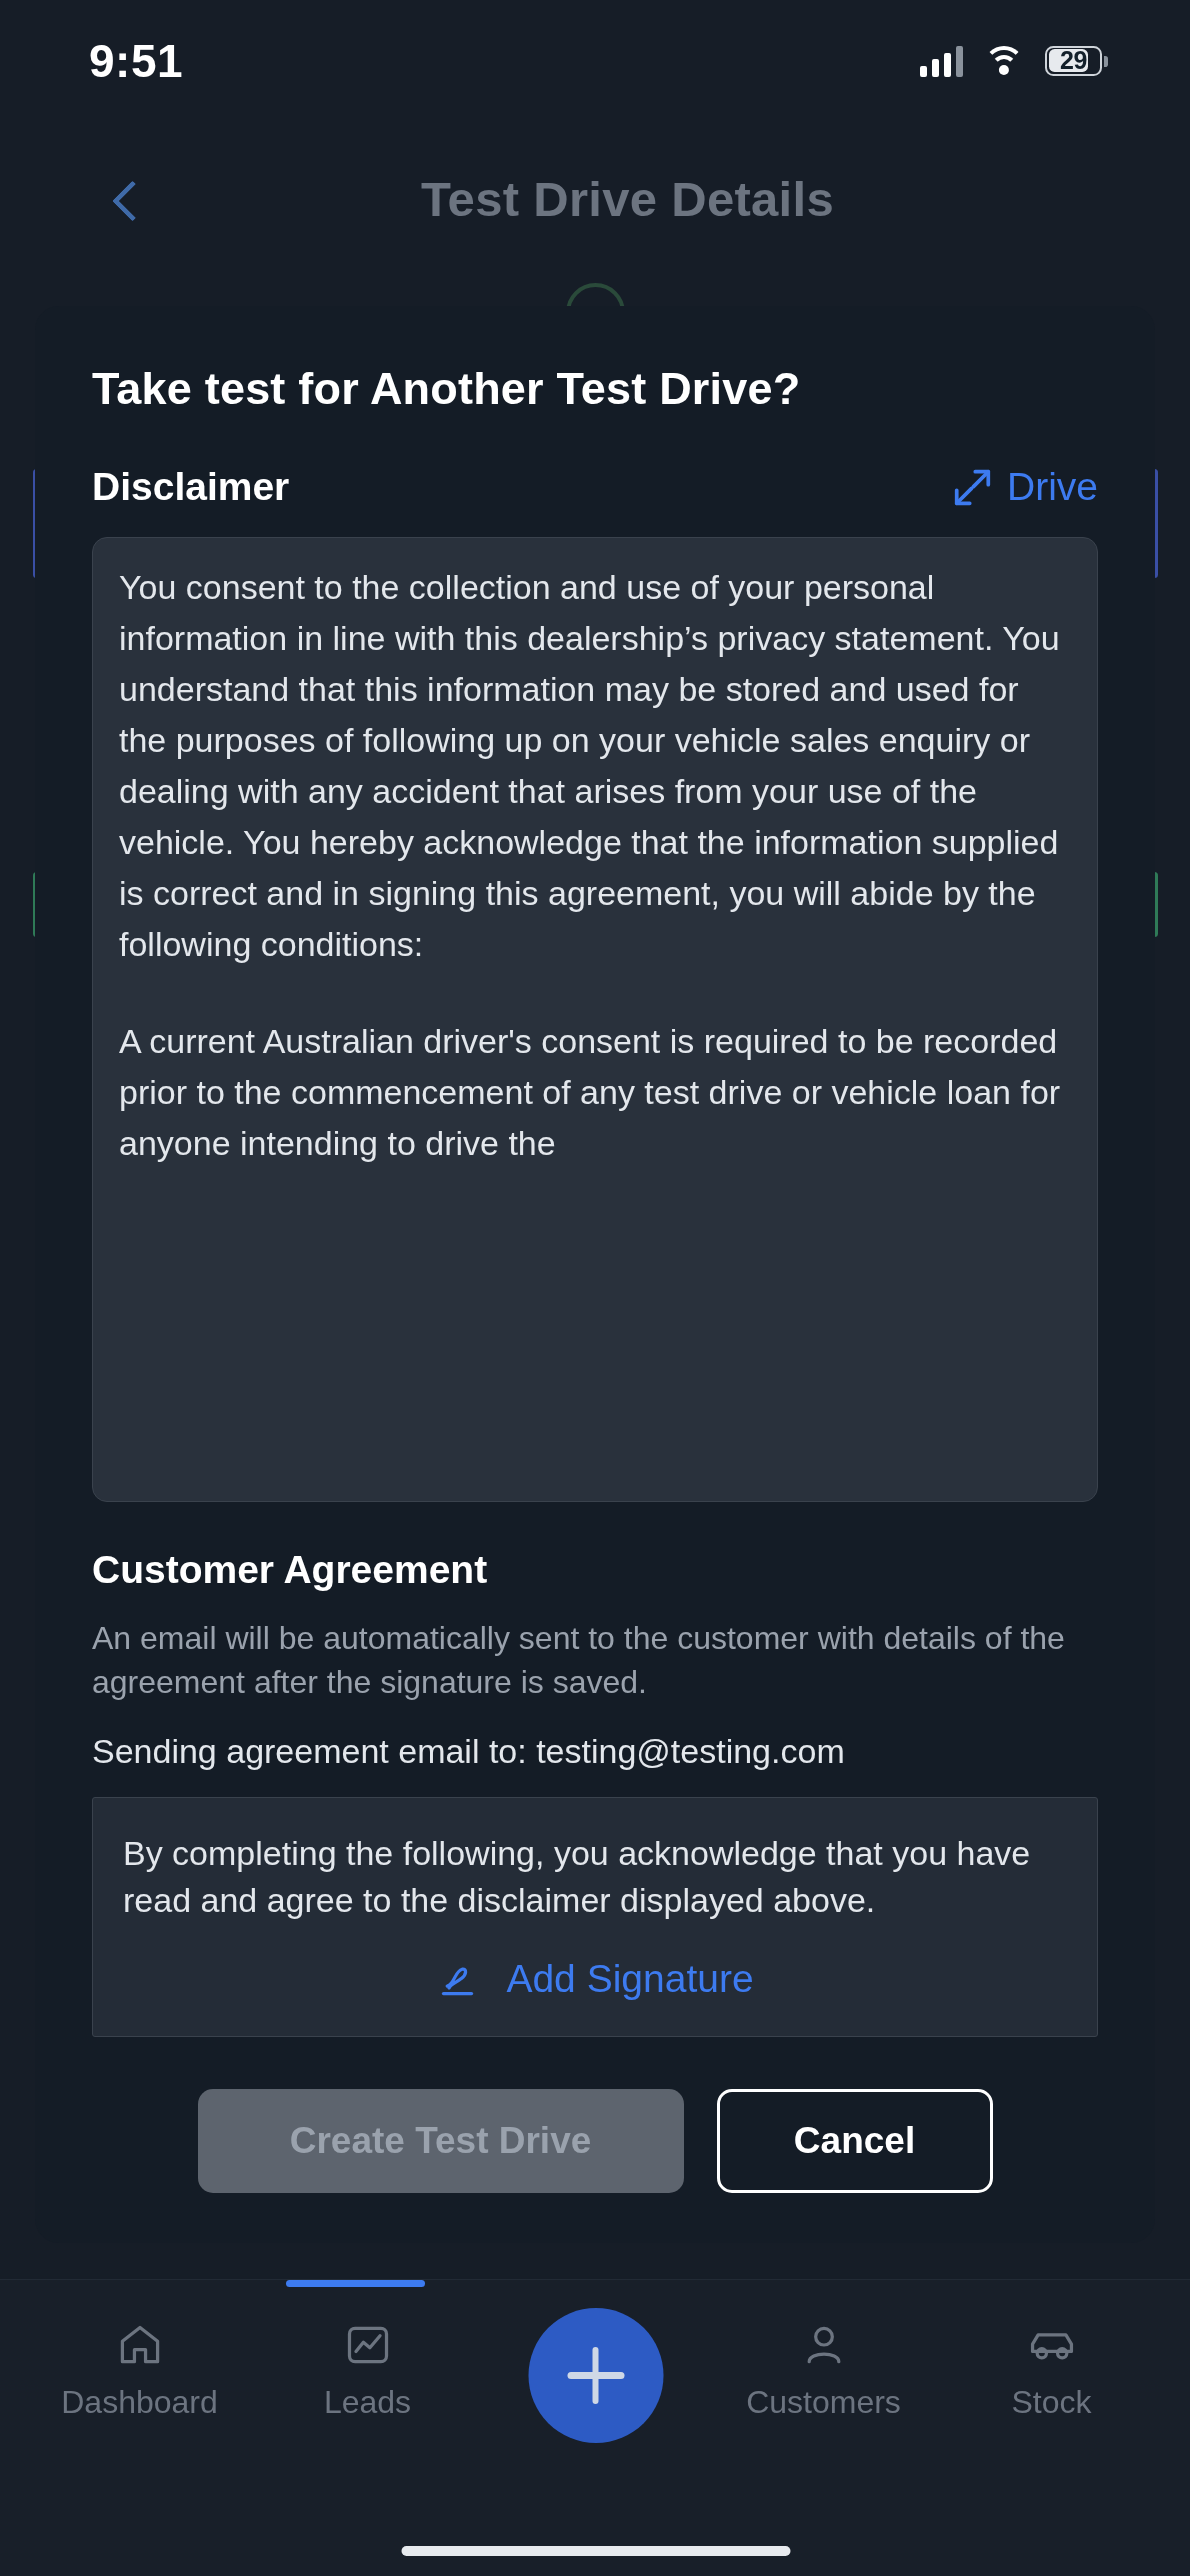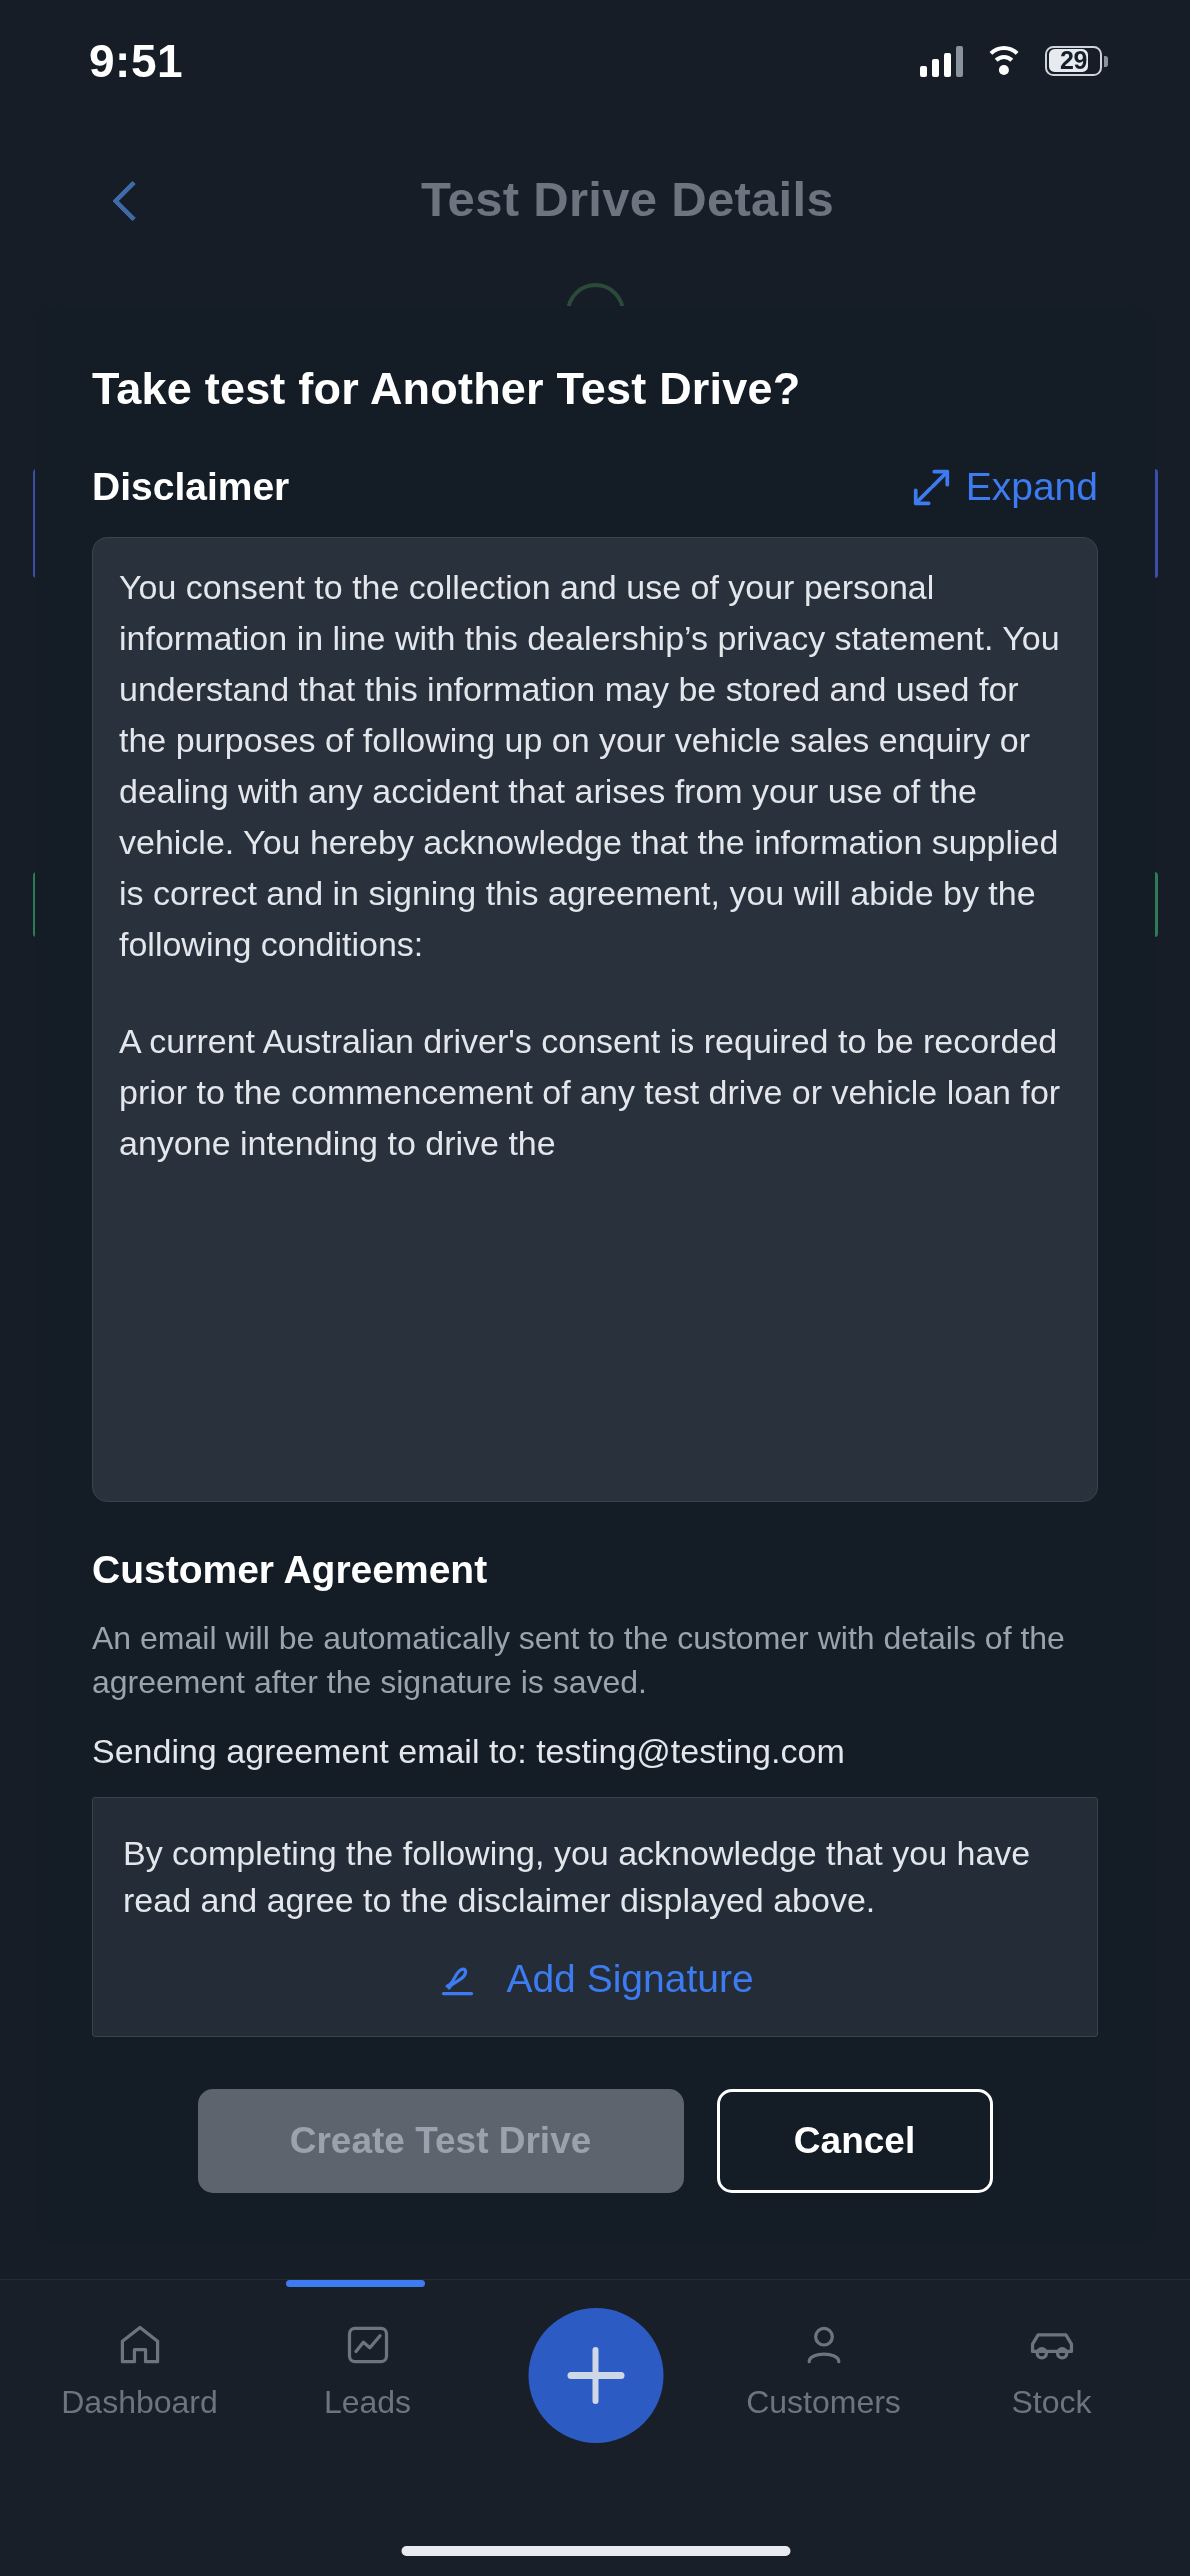--- a/index.html
+++ b/index.html
@@ -384,21 +384,21 @@
       <div class="section-label">Disclaimer</div>
       <div class="expand-btn">
         <span class="expand-icon">
           <svg width="39" height="39" viewBox="0 0 42 42">
             <path d="M24 4 H38 V18" fill="none" stroke="#3d7bf0" stroke-width="4" stroke-linecap="round" stroke-linejoin="round"></path>
             <path d="M38 4 L22 20" fill="none" stroke="#3d7bf0" stroke-width="4" stroke-linecap="round"></path>
             <path d="M18 38 H4 V24" fill="none" stroke="#3d7bf0" stroke-width="4" stroke-linecap="round" stroke-linejoin="round"></path>
             <path d="M4 38 L20 22" fill="none" stroke="#3d7bf0" stroke-width="4" stroke-linecap="round"></path>
           </svg>
         </span>
-        <span class="expand-text">Expand</span>
+        <span class="expand-text">Drive</span>
       </div>
     </div>
 
     <div class="disclaimer-box">
       <p class="disclaimer-p"> You consent to the collection and use of your personal information in line with this dealership’s privacy statement. You understand that this information may be stored and used for the purposes of following up on your vehicle sales enquiry or dealing with any accident that arises from your use of the vehicle. You hereby acknowledge that the information supplied is correct and in signing this agreement, you will abide by the following conditions:</p>
       <p class="disclaimer-p"> A current Australian driver's consent is required to be recorded prior to the commencement of any test drive or vehicle loan for anyone intending to drive the</p>
     </div>
 
     <div class="sub-title">Customer Agreement</div>
     <div class="muted-note">An email will be automatically sent to the customer with details of the agreement after the signature is saved.</div>

